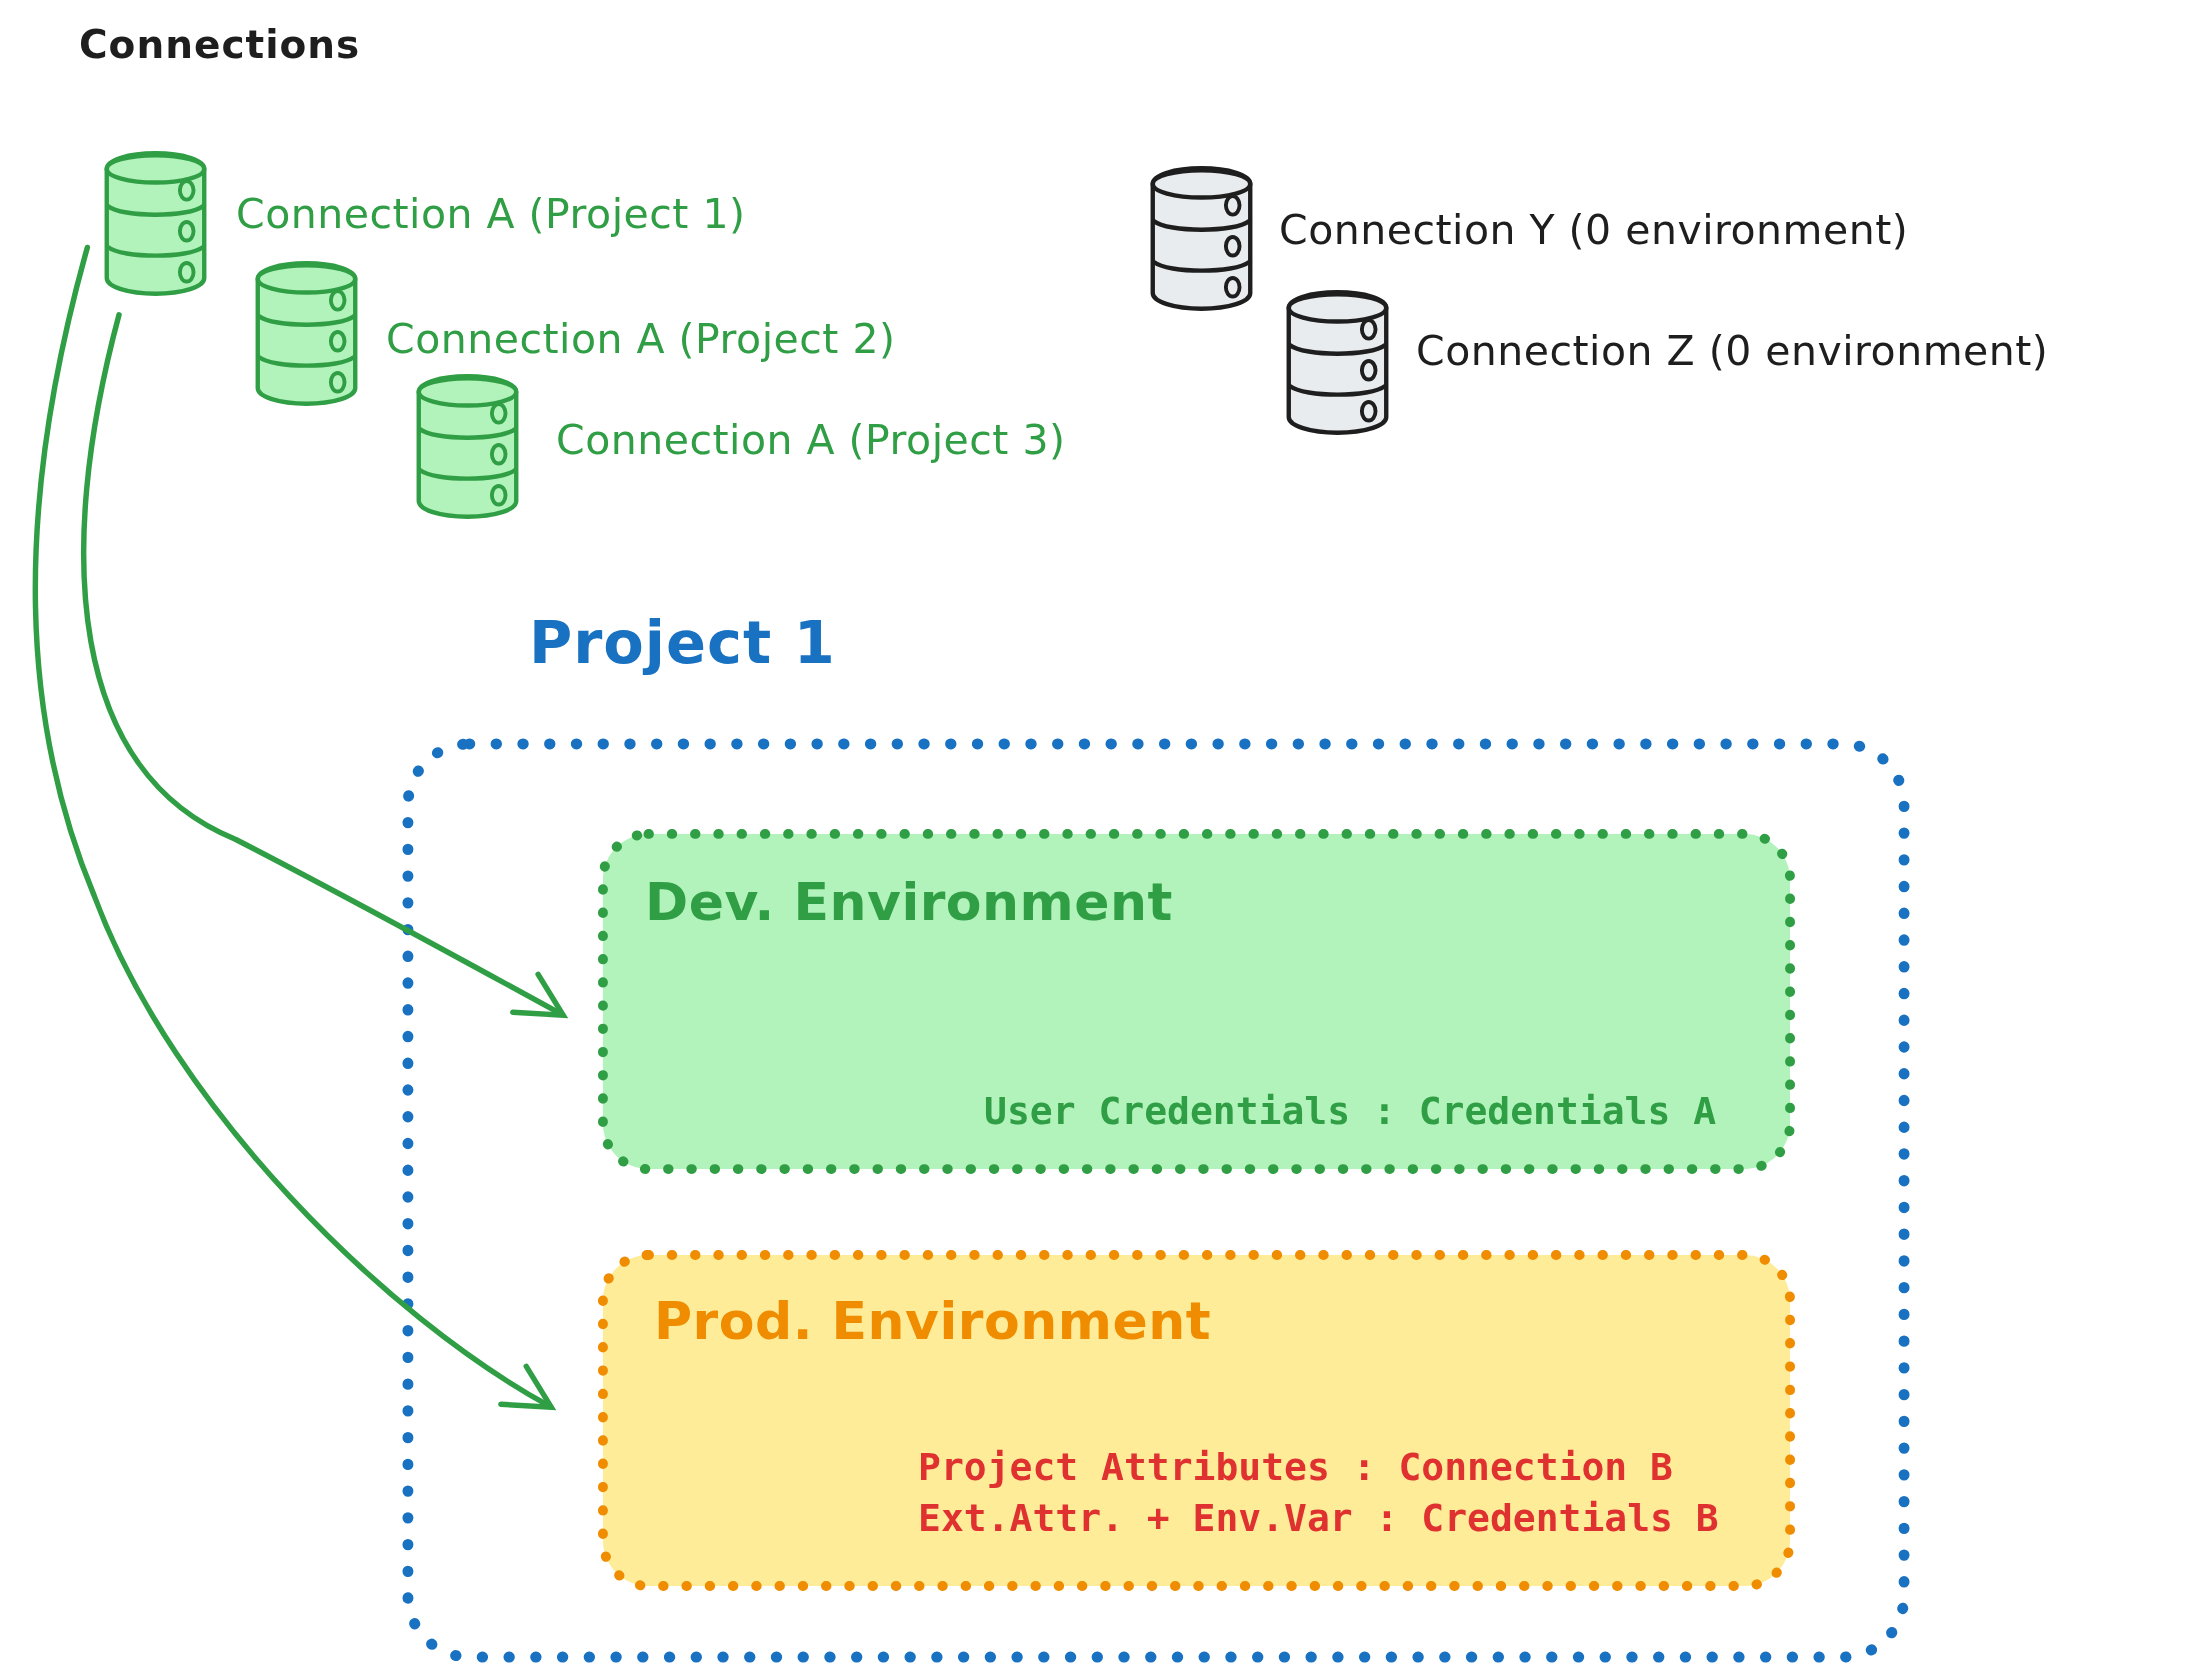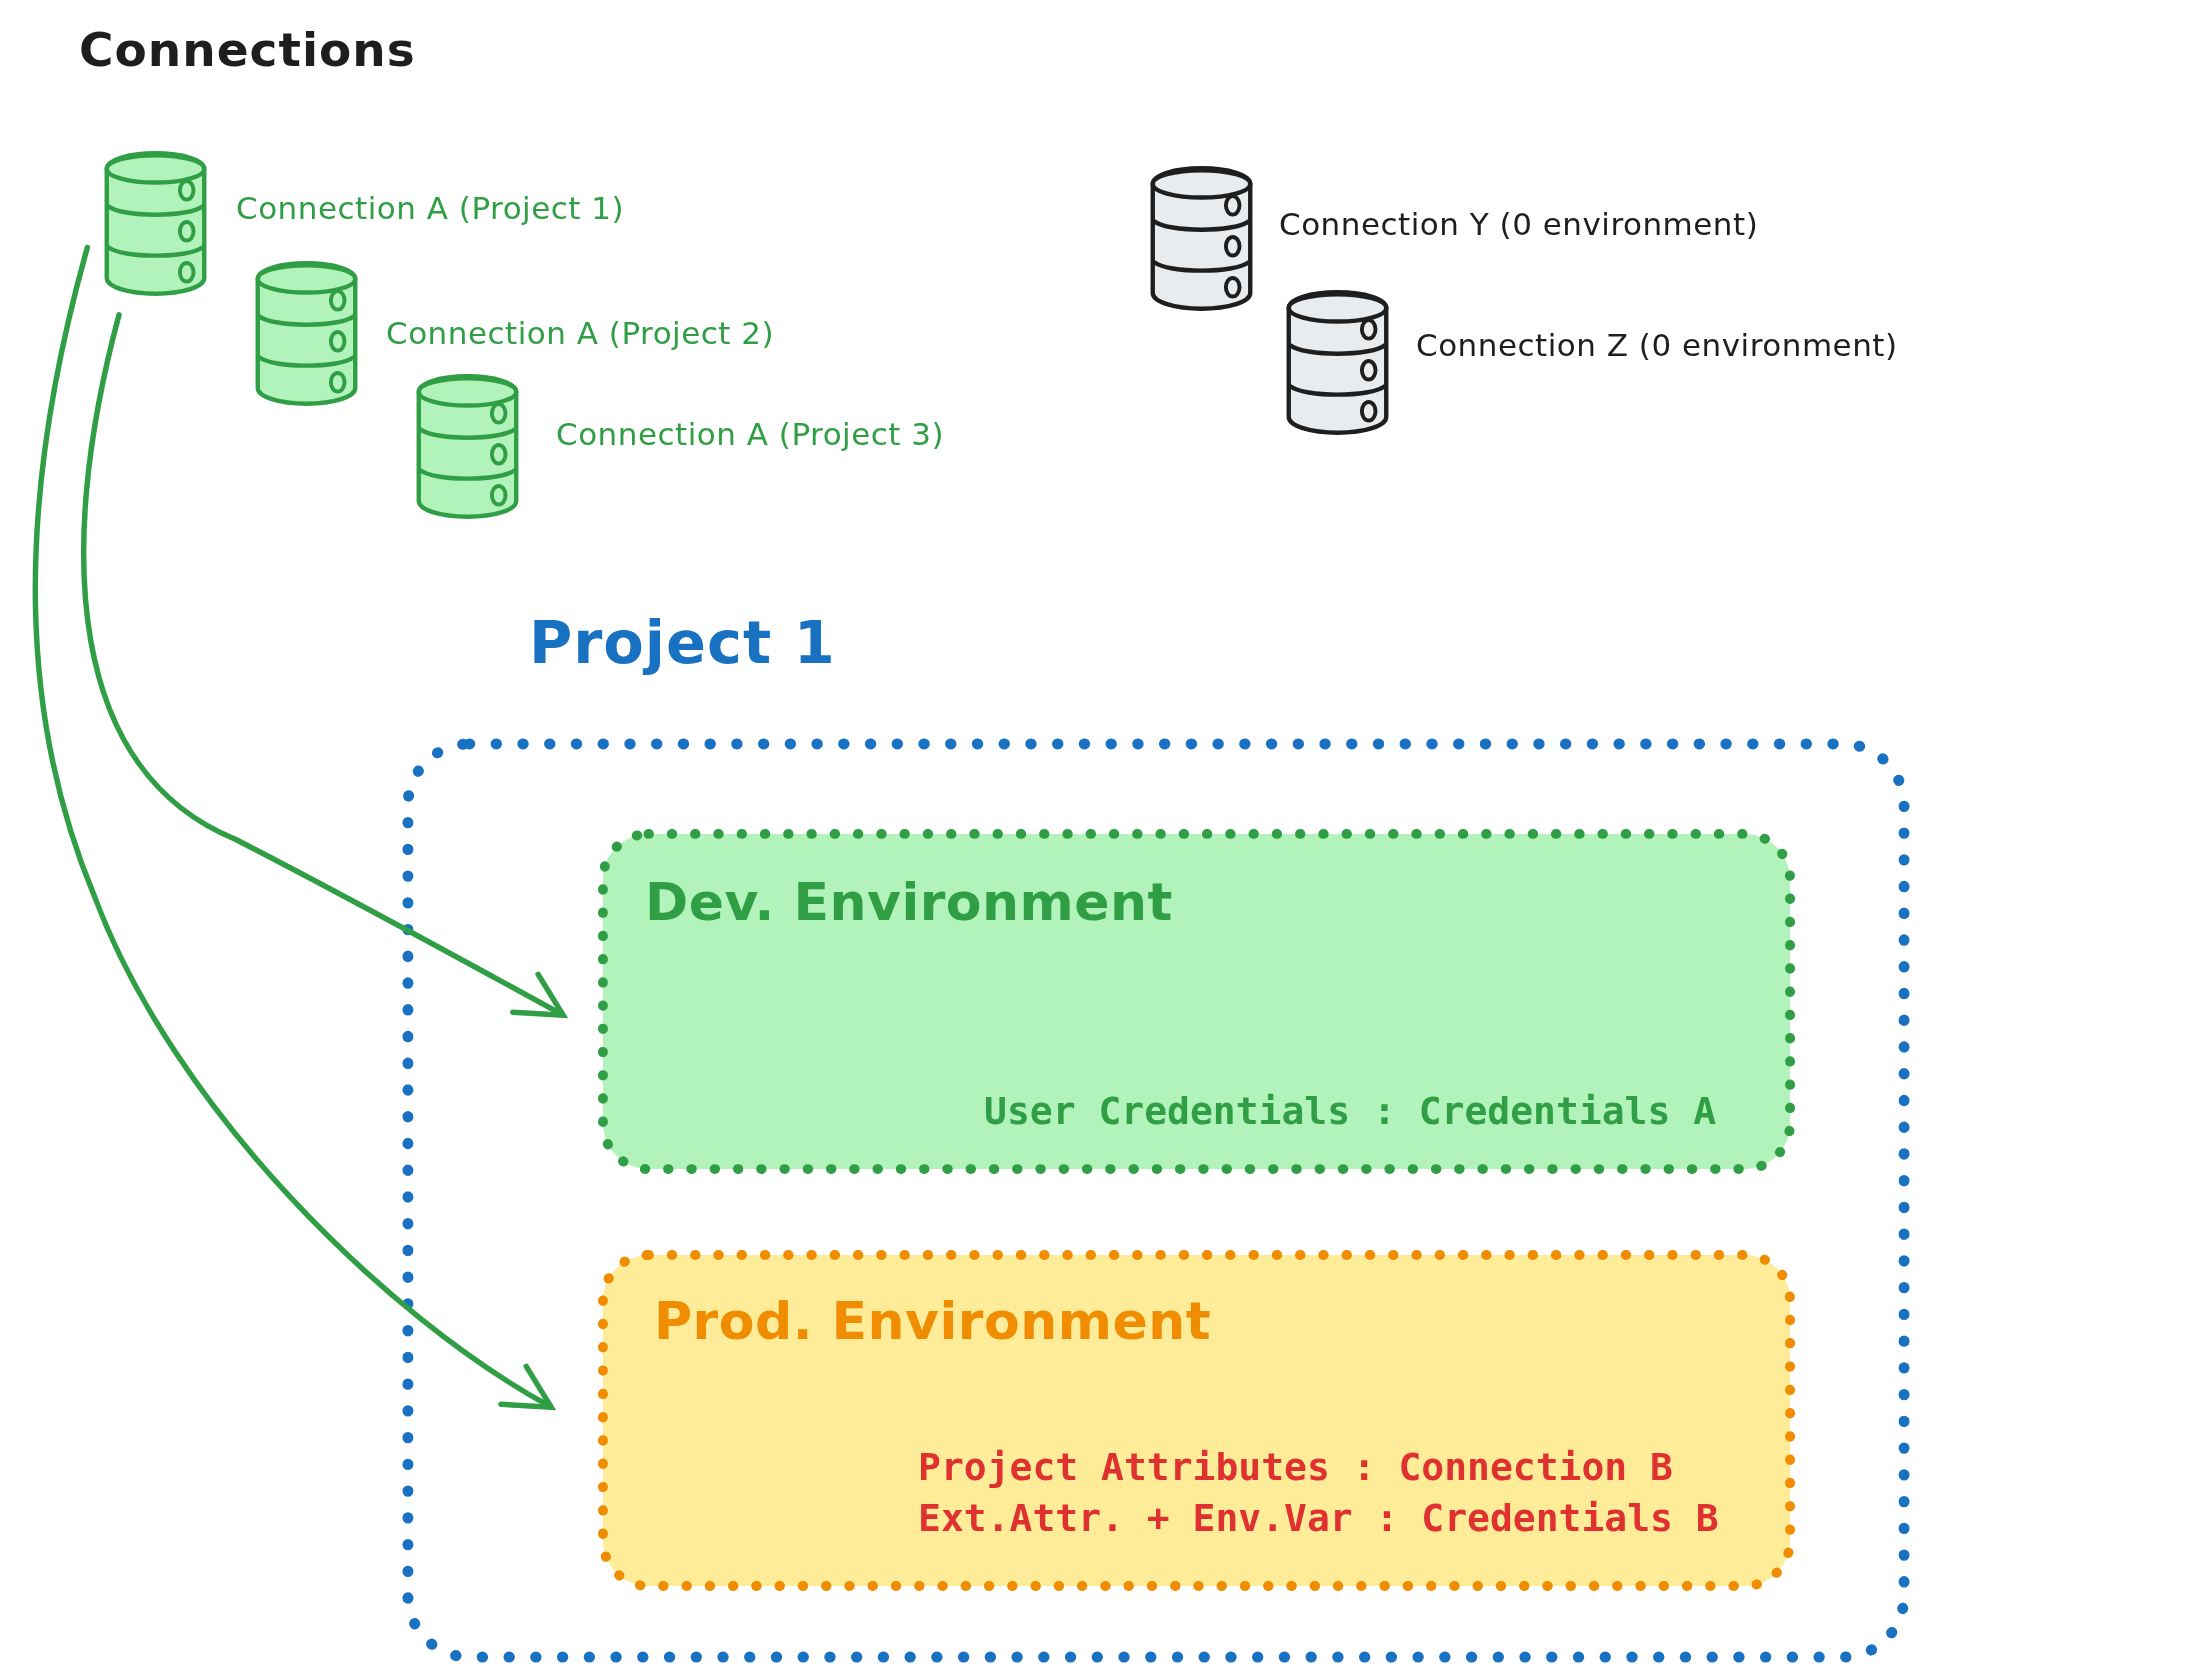--- a/index.html
+++ b/index.html
@@ -10,24 +10,24 @@
     overflow:hidden;
     font-family:"DejaVu Sans", sans-serif;
     color:#1e1e1e;
   }
   .abs{position:absolute;}
   .hand{font-family:"DejaVu Sans", sans-serif; letter-spacing:0.5px;}
   .mono{font-family:"DejaVu Sans Mono", monospace;}
 
   .diagram-title{
     left:79px; top:22px;
-    font-size:47px; font-weight:700;
+    font-size:39px; font-weight:700;
     letter-spacing:1px;
   }
-  .conn-label{font-size:31px; font-weight:500; white-space:nowrap;}
+  .conn-label{font-size:41px; font-weight:500; white-space:nowrap;}
   .conn-label.green{color:#2f9e44;}
   .conn-label.ink{color:#1e1e1e;}
 
   .project-title{
     left:481px; top:608px;
     font-size:59px; font-weight:700;
     color:#1971c2; letter-spacing:1px;margin-left:48px;
   }
 
   .db{width:117px;height:149px;}

